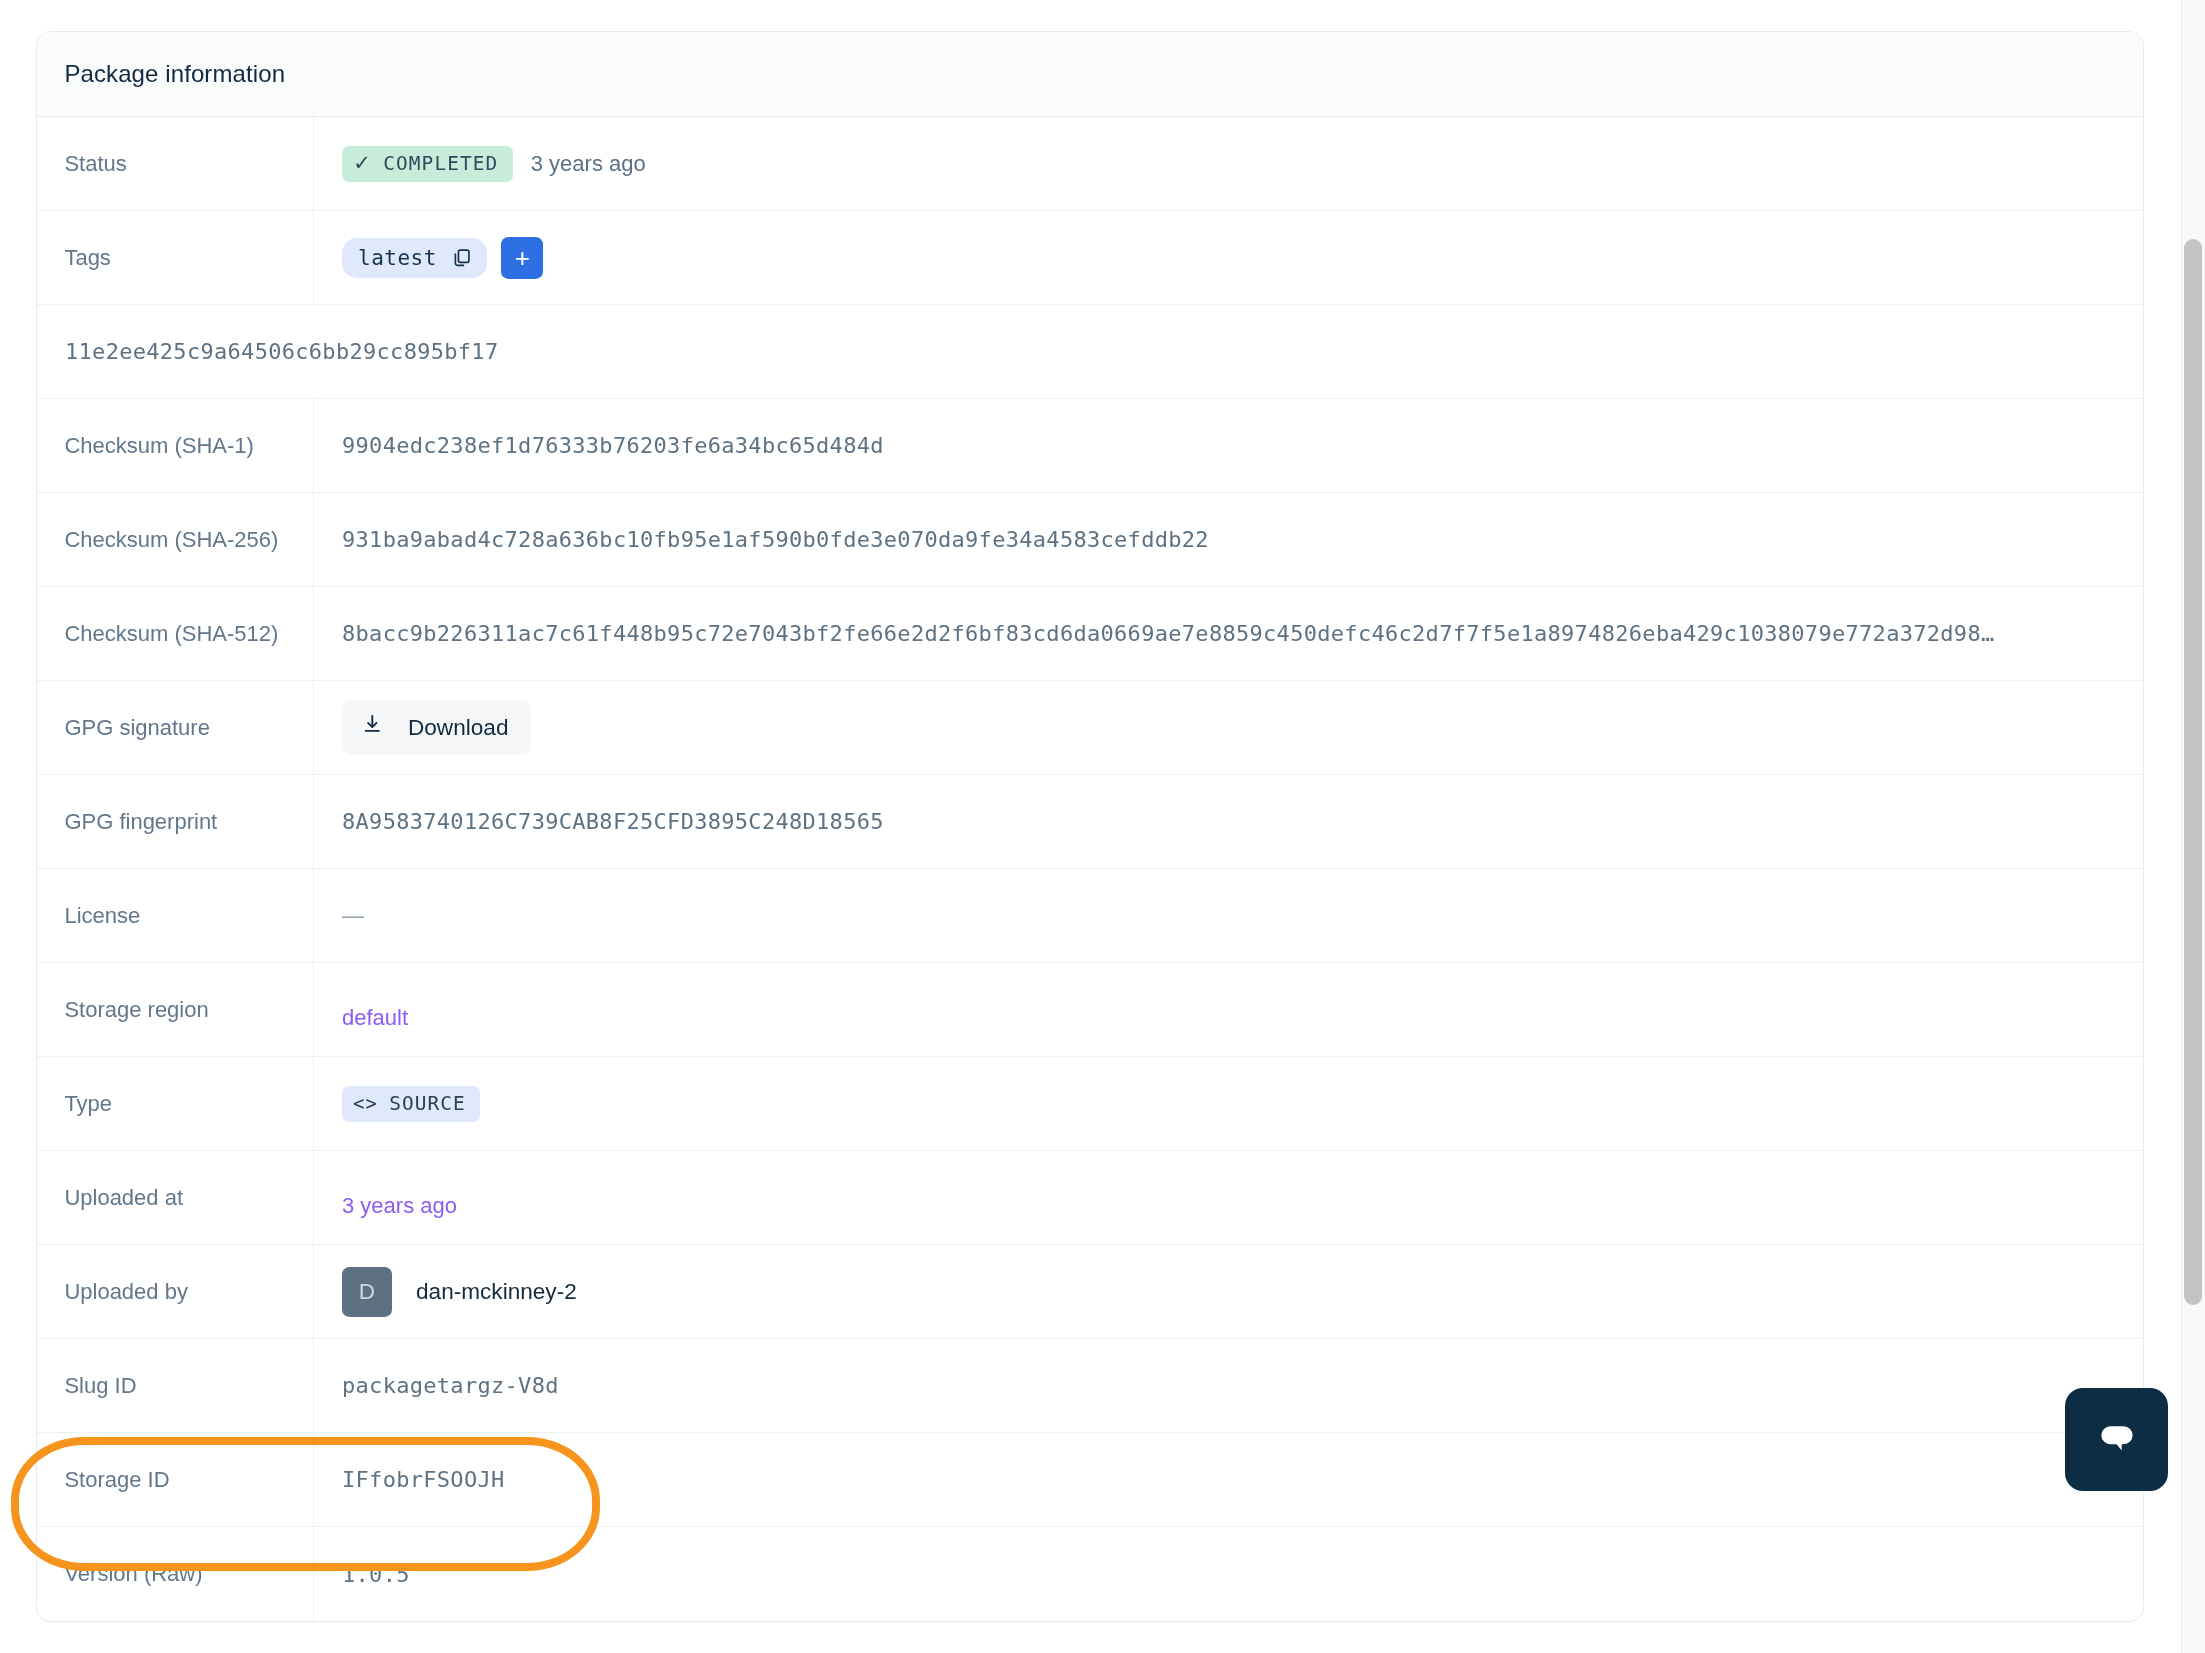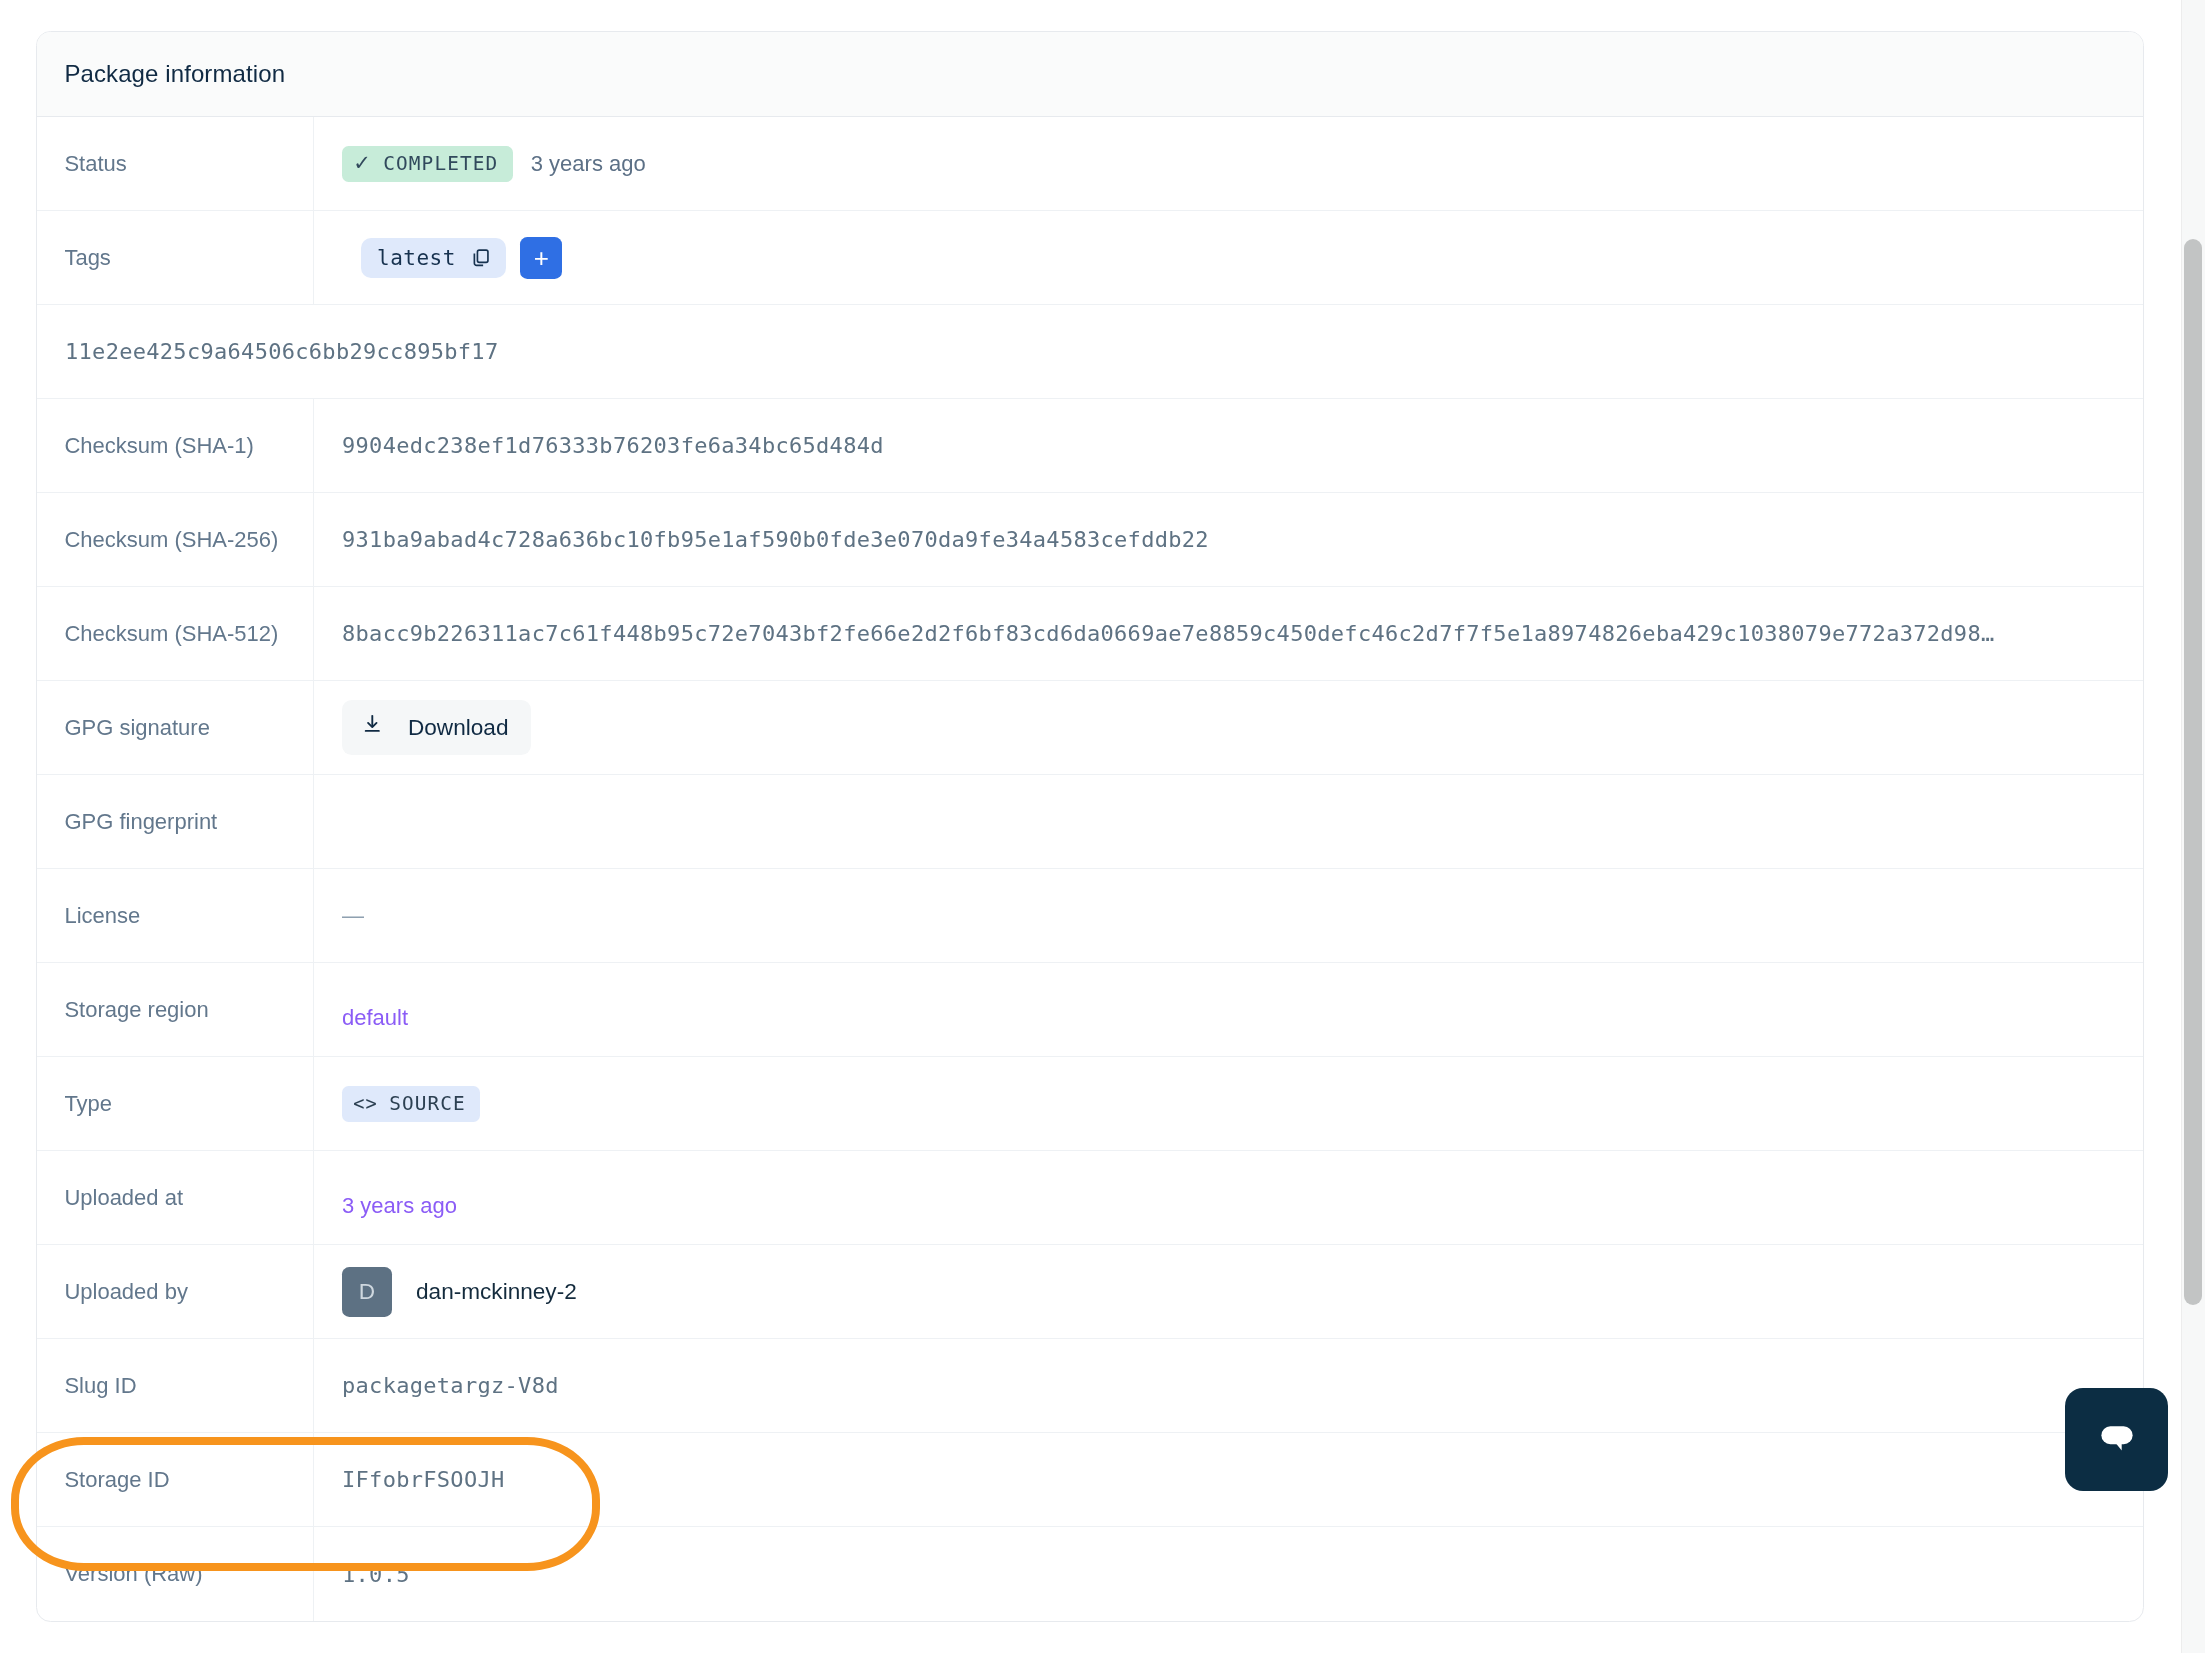--- a/index.html
+++ b/index.html
@@ -126,27 +126,26 @@
   }
 
   
   .tags-wrap { display: flex; align-items: center; gap: 14.5px; }
 
   .tag-chip {
     display: inline-flex;
     align-items: center;
     gap: 14.5px;
     background: #dfe9fb;
-    border-radius: 10px;
+    border-radius: 15px;
     padding: 8px 14.5px 8px 16px;
     font-family: "DejaVu Sans Mono", "Liberation Mono", monospace;
     font-size: 21px;
     color: #17324f;
     letter-spacing: 0.5px;
-    margin-left: 19px;
   }
   .copy-icon { display: inline-flex; }
 
   .tag-add {
     width: 42px; height: 42px;
     background: #2f6fe4;
     border-radius: 7.3px;
     display: inline-flex;
     align-items: center;
     justify-content: center;
@@ -347,20 +346,23 @@
               <path d="M5 19h14"></path>
             </svg>
           </span>
           <span>Download</span>
         </button>
       </div>
     </div>
 
     <div class="row">
       <div class="cell-label">GPG fingerprint</div>
+      <div class="cell-value">
+        <span class="mono">8A9583740126C739CAB8F25CFD3895C248D18565</span>
+      </div>
     </div>
 
     <div class="row">
       <div class="cell-label">License</div>
       <div class="cell-value">
         <span class="dash">—</span>
       </div>
     </div>
 
     <div class="row">

